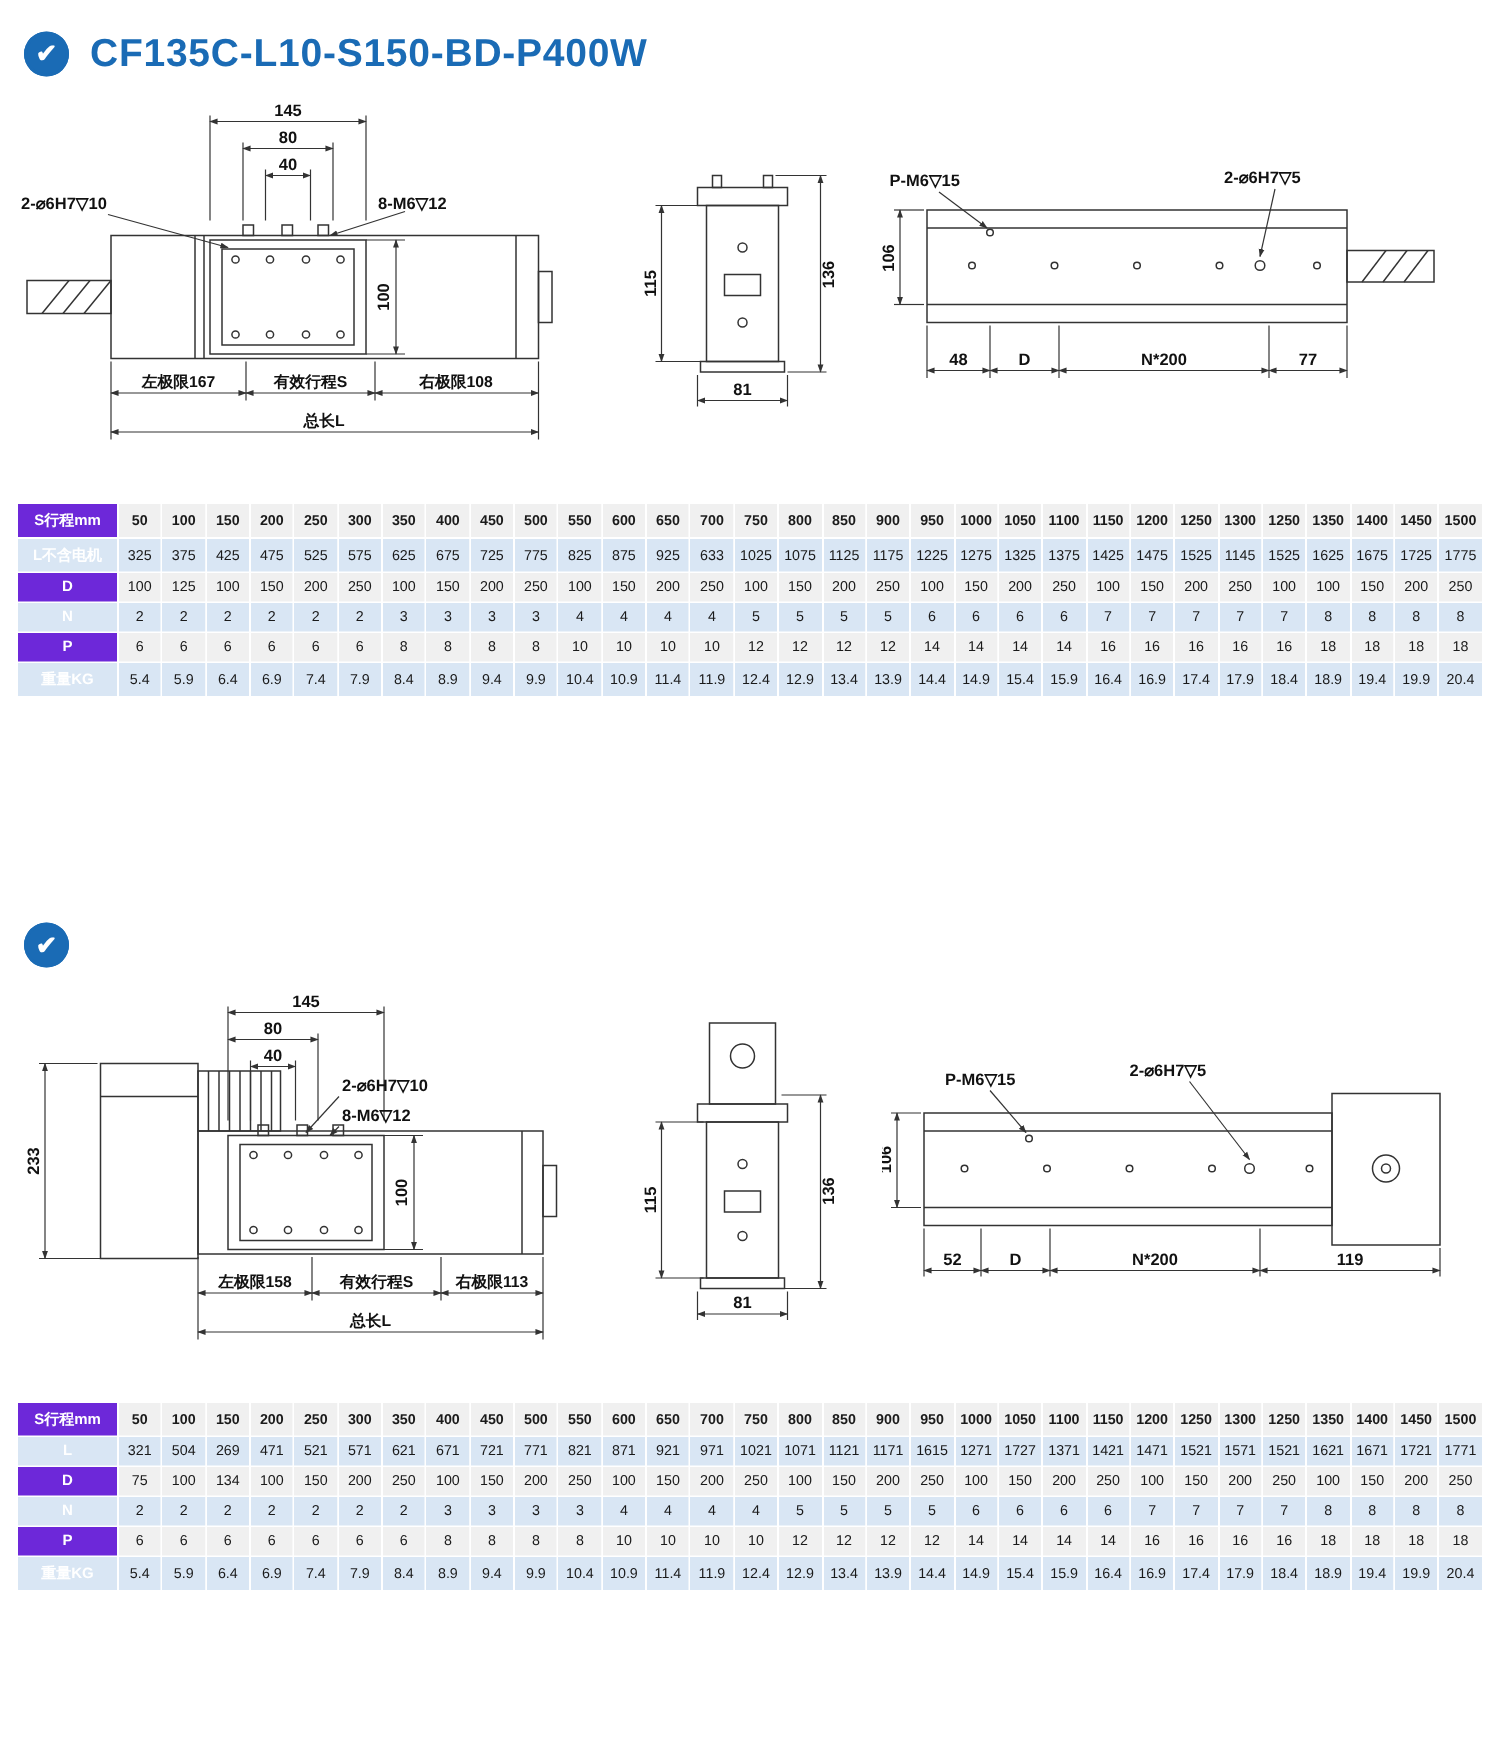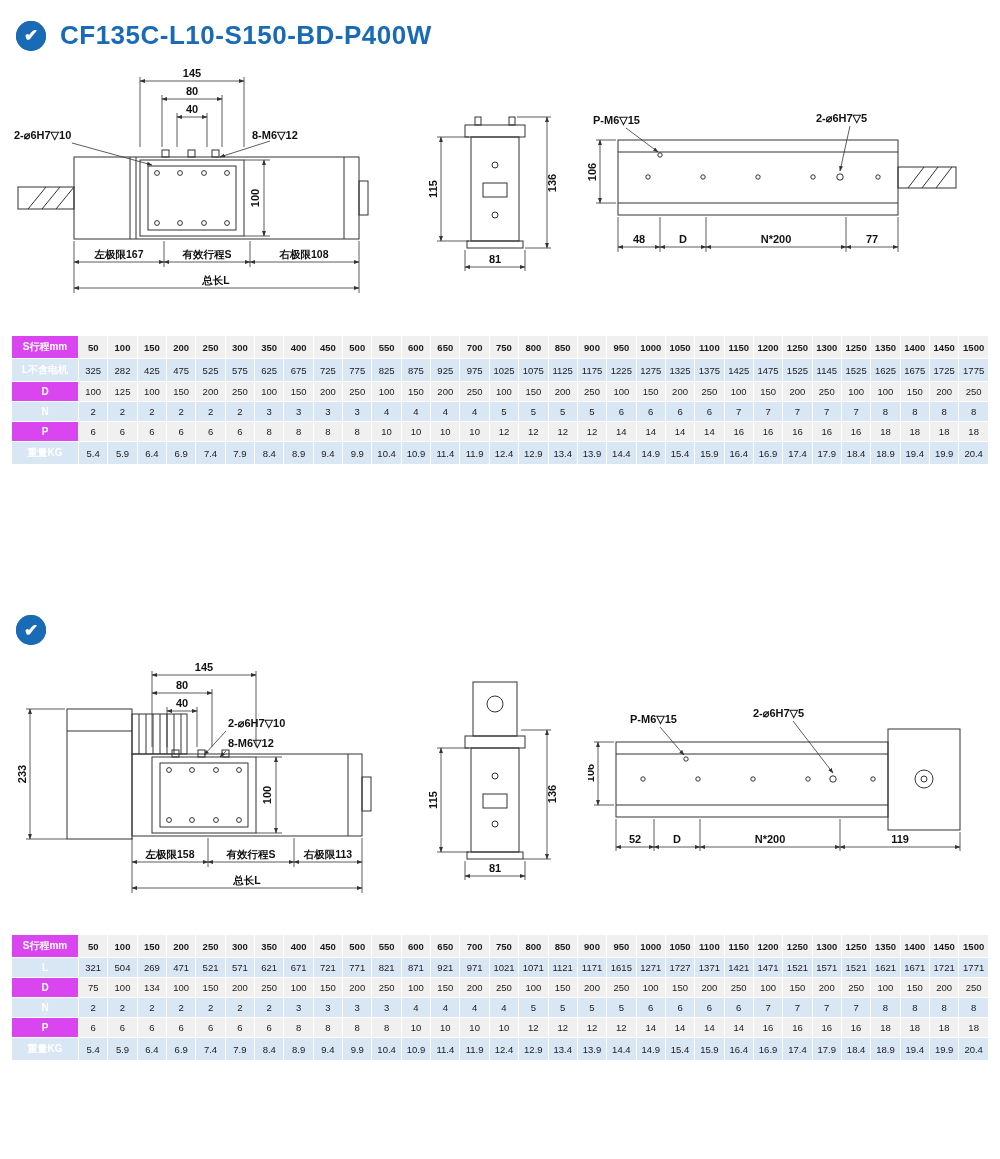--- a/index.html
+++ b/index.html
@@ -20,21 +20,21 @@
   svg text{font-family:"Liberation Sans",sans-serif;font-size:11px;font-weight:bold;fill:#111;stroke:none;}
   svg text.cn{font-size:10.5px;}
   .ta-m{text-anchor:middle;}
   .ta-s{text-anchor:start;}
   
   .spec-table{width:978px;margin:30px auto 0;border-collapse:collapse;table-layout:fixed;}
   .spec-table td{border:1px solid #fff;text-align:center;font-size:9.5px;padding:4px 0;background:#f0f0f0;
     color:#1a1a1a;white-space:nowrap;overflow:hidden;}
   .spec-table tr.alt td{background:#d9e6f4;}
   .spec-table tr.first td{font-weight:bold;}
-  .spec-table td.rowlabel{background:#d946ef;color:#fff;font-weight:bold;font-size:10px;width:66px;}
+  .spec-table td.rowlabel{background:#6d28d9;color:#fff;font-weight:bold;font-size:10px;width:66px;}
 </style>
 </head>
 <body>
 
 <div class="page">
 
   <section class="section-1">
     <div class="section-header">
       <span class="check-icon">✔</span>
       <h1 class="section-title">CF135C-L10-S150-BD-P400W</h1>
@@ -226,33 +226,33 @@
             <td>1300</td>
             <td>1250</td>
             <td>1350</td>
             <td>1400</td>
             <td>1450</td>
             <td>1500</td>
           </tr>
           <tr class="alt">
             <td class="rowlabel">L不含电机</td>
             <td>325</td>
-            <td>282</td>
+            <td>375</td>
             <td>425</td>
             <td>475</td>
             <td>525</td>
             <td>575</td>
             <td>625</td>
             <td>675</td>
             <td>725</td>
             <td>775</td>
             <td>825</td>
             <td>875</td>
             <td>925</td>
-            <td>975</td>
+            <td>633</td>
             <td>1025</td>
             <td>1075</td>
             <td>1125</td>
             <td>1175</td>
             <td>1225</td>
             <td>1275</td>
             <td>1325</td>
             <td>1375</td>
             <td>1425</td>
             <td>1475</td>

